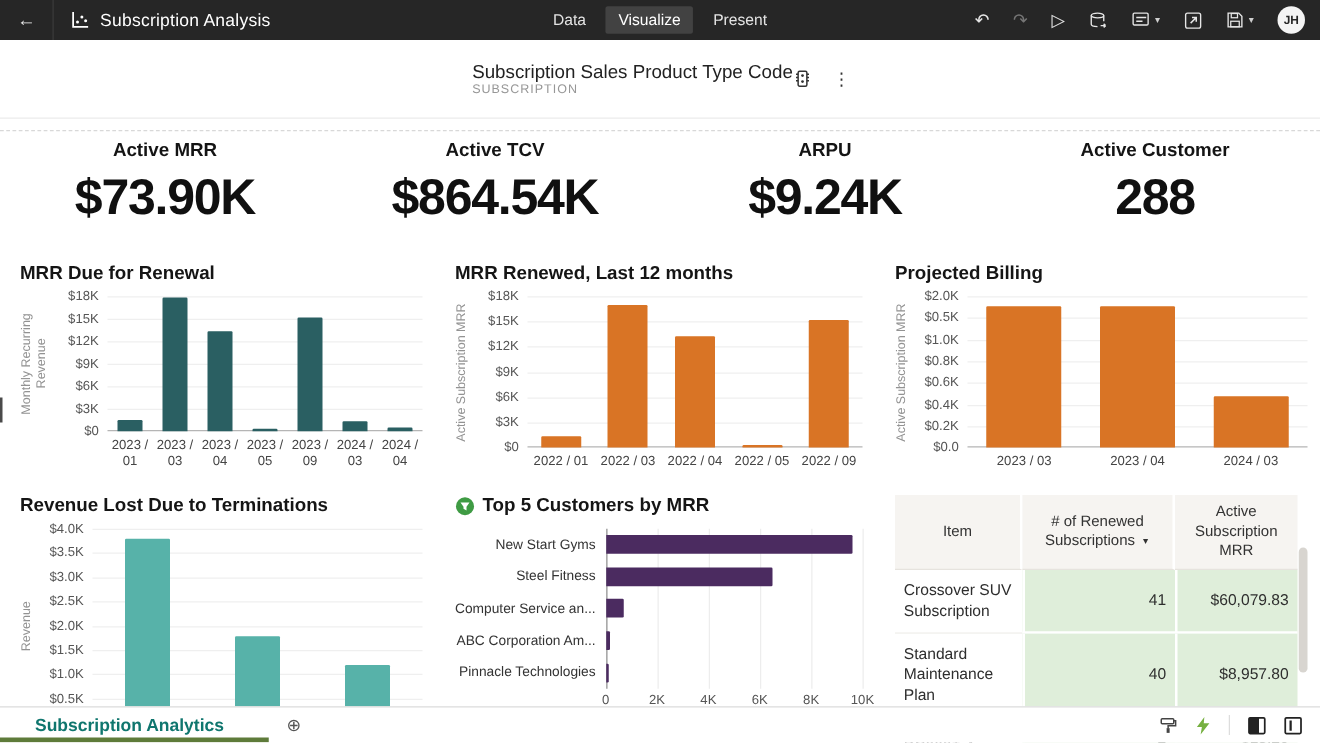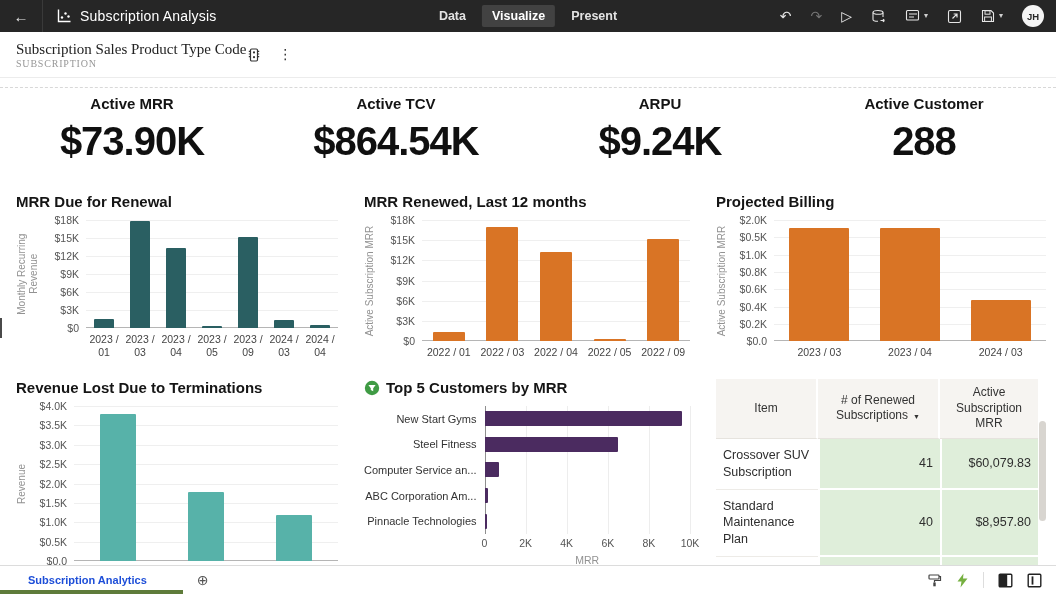--- a/index.html
+++ b/index.html
@@ -3,31 +3,31 @@
 <meta charset="utf-8">
 <style>
   html,body{margin:0;padding:0;background:#fff;}
   .app{position:relative;width:1056px;height:594px;overflow:hidden;font-family:"Liberation Sans",sans-serif;background:#fff;}
 
   
   .topbar{height:32px;background:#262626;color:#fff;display:flex;align-items:center;position:relative;}
   .back{width:42px;height:100%;display:flex;align-items:center;justify-content:center;border-right:1px solid #3a3a3a;cursor:pointer;font-size:15px;color:#e8e8e8;}
   .app-icon{margin:0 8px 0 13px;display:flex;align-items:center;}
   .tb-title{font-size:14px;color:#fff;letter-spacing:.2px;}
-  .tb-menu{position:absolute;left:50%;transform:translateX(-50%);display:flex;align-items:flex-start;gap:6px;font-weight:bold;}
+  .tb-menu{position:absolute;left:50%;transform:translateX(-50%);display:flex;align-items:flex-start;gap:6px;}
   .mi{font-size:12.5px;color:#e3e3e3;padding:4px 10px;border-radius:2px;cursor:pointer;}
   .mi.active{background:#424242;color:#fff;}
   .tb-icons{margin-left:auto;display:flex;align-items:center;gap:19px;padding-right:12px;}
   .ti{display:flex;align-items:center;font-size:14px;color:#e6e6e6;cursor:pointer;line-height:1;}
   .ti.dim{color:#757575;}
   .ti i{font-style:normal;font-size:8px;margin-left:4px;color:#cfcfcf;}
   .avatar{width:22px;height:22px;border-radius:50%;background:#f4f4f4;color:#262626;font-size:9.5px;font-weight:700;display:flex;align-items:center;justify-content:center;}
 
   
-  .rheader{height:46px;display:flex;align-items:center;justify-content:flex-start;padding:0 14px 0 16px;border-bottom:1px solid #ececec;box-sizing:border-box;font-family:Liberation Serif, serif;}
+  .rheader{height:63px;display:flex;align-items:center;justify-content:center;padding:0 14px 0 16px;border-bottom:1px solid #ececec;box-sizing:border-box;}
   .rtitle{font-size:15px;color:#222;}
   .rsub{font-size:10px;color:#979797;letter-spacing:.8px;margin-top:0;}
   .rh-icons{display:flex;align-items:center;gap:16px;}
   .kebab{font-size:14px;color:#333;cursor:pointer;line-height:1;}
 
   
   .kpis{display:flex;border-top:1px dashed #d8d8d8;margin-top:9px;padding:7px 0 0;height:90px;}
   .kpi{flex:1;text-align:center;}
   .kl{font-size:15px;font-weight:700;color:#141414;}
   .kv{font-size:40px;font-weight:700;color:#101010;letter-spacing:-1px;margin-top:7px;}
@@ -73,21 +73,21 @@
   .ptable th{background:#f6f4f1;font-weight:400;font-size:12px;color:#333;padding:6px 4px;text-align:center;vertical-align:middle;border-bottom:1px solid #e6e3de;border-right:2px solid #fff;line-height:1.3;}
   .ptable th:last-child{border-right:none;}
   .ptable td{font-size:12.5px;color:#2e2e2e;padding:8px 7px;line-height:1.35;}
   .ptable td.c0{background:#fff;border-bottom:1px solid #edebe7;}
   .ptable td.c1,.ptable td.c2{background:#dfeeda;text-align:right;border-left:2px solid #fff;border-bottom:2px solid #fff;}
   .sorticon{font-size:7px;color:#333;margin-left:5px;vertical-align:middle;}
   .tscroll{position:absolute;right:0;top:42px;width:7px;height:100px;border-radius:4px;background:#d8d5d0;cursor:grab;}
 
   
   .footerbar{position:absolute;left:0;right:0;bottom:0;height:28px;border-top:1px solid #dcdcdc;display:flex;align-items:center;background:#fff;}
-  .tab{position:relative;height:100%;display:flex;align-items:center;padding:0 36px 0 28px;font-size:11px;font-weight:700;color:#1d4ed8;cursor:pointer;}
+  .tab{position:relative;height:100%;display:flex;align-items:center;padding:0 36px 0 28px;font-size:14px;font-weight:700;color:#0f766e;cursor:pointer;}
   .tab.active:after{content:"";position:absolute;left:0;right:0;bottom:0;height:4px;background:#5e7b3a;}
   .addtab{font-size:14px;color:#555;margin-left:14px;cursor:pointer;line-height:1;}
   .f-icons{margin-left:auto;display:flex;align-items:center;gap:14px;padding-right:14px;}
   .f-icons .fi{display:flex;align-items:center;cursor:pointer;}
   .fdiv{width:1px;height:16px;background:#ddd;}
 
   .left-mark{position:absolute;left:0;top:318px;width:2px;height:20px;background:#4a4a4a;}
   svg{display:block;}
 </style>
 </head>

